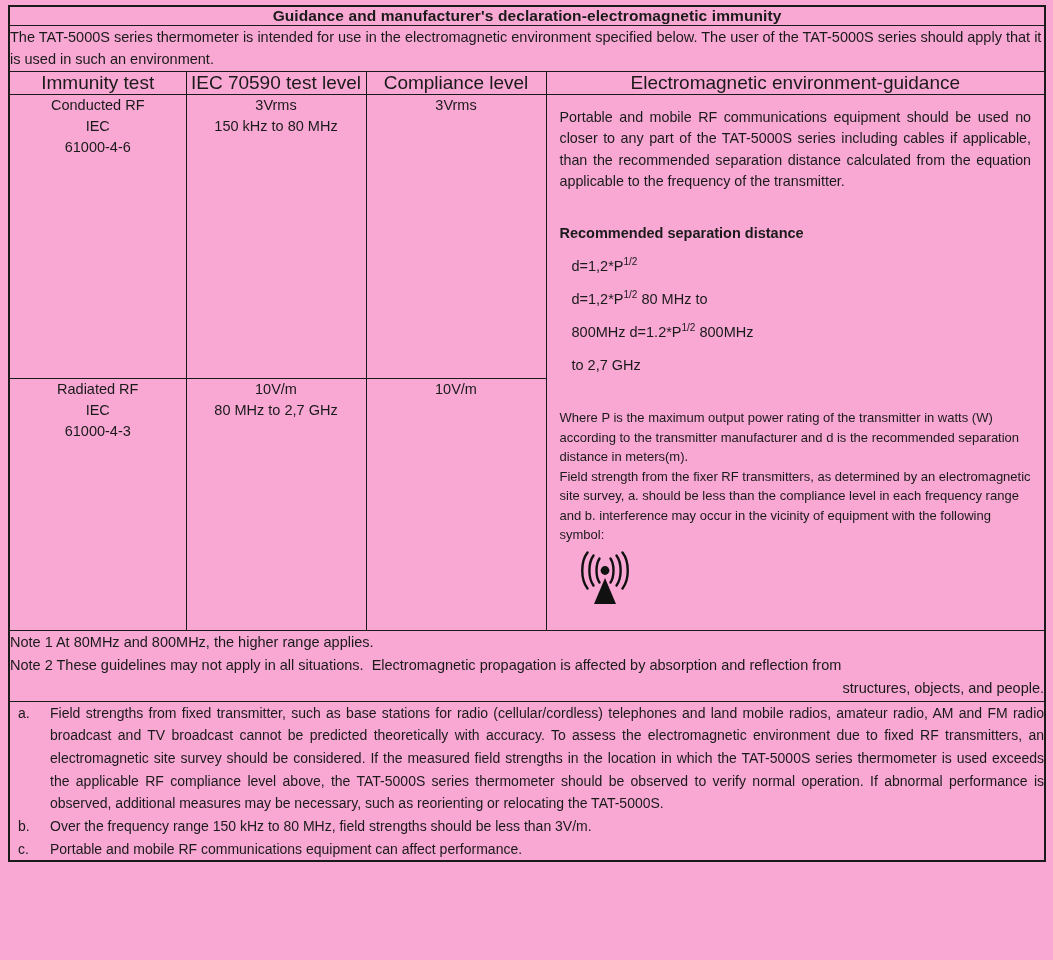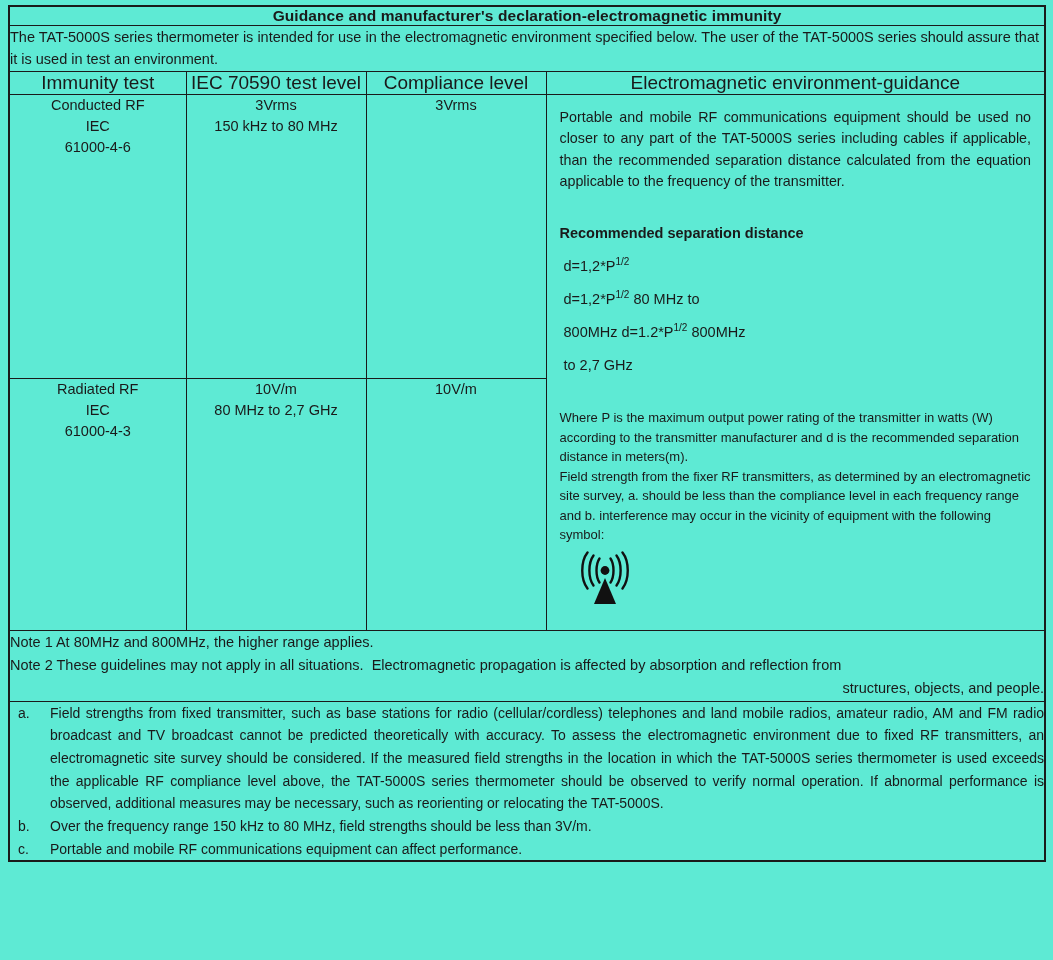--- a/index.html
+++ b/index.html
@@ -13,21 +13,21 @@
     height: 960px;
     font-family: "Liberation Sans", sans-serif;
     color: #1a1a1a;
     -webkit-font-smoothing: antialiased;
   }
 
   .page {
     position: relative;
     width: 1053px;
     height: 960px;
-    background: #5eead4;
+    background: #f9a8d4;
     padding: 5px 10px 20px 8px;
   }
 
   .emc-table {
     width: 1036px;
     border-collapse: collapse;
     table-layout: fixed;
     border: 2px solid #1a1a1a;
   }
   .emc-table td {
@@ -81,21 +81,21 @@
     line-height: 1.5;
   }
   .justify { text-align: justify; text-align-last: left; }
   .guide-para { margin: 0 0 30px 0; }
   .guide-bold {
     font-weight: bold;
     margin: 0 0 12px 0;
     font-size: 14.5px;
   }
   .formula {
-    margin: 0 0 11px 4px;
+    margin: 0 0 11px 12px;
     font-size: 14.5px;
     white-space: nowrap;
   }
   .formula sup {
     font-size: 10px;
     vertical-align: super;
     line-height: 0;
   }
   .guide-plain { margin: 0; font-size: 13px; line-height: 1.5; }
 
@@ -146,21 +146,21 @@
       <col style="width:180px">
       <col style="width:499px">
     </colgroup>
     <tbody>
 
       <tr>
         <td colspan="4" class="title-cell">Guidance and manufacturer's declaration-electromagnetic immunity</td>
       </tr>
 
       <tr>
-        <td colspan="4" class="intro-cell">The TAT-5000S series thermometer is intended for use in the electromagnetic environment specified below. The user of the TAT-5000S series should assure that it is used in test an environment.</td>
+        <td colspan="4" class="intro-cell">The TAT-5000S series thermometer is intended for use in the electromagnetic environment specified below. The user of the TAT-5000S series should apply that it is used in such an environment.</td>
       </tr>
 
       <tr>
         <td class="col-head">Immunity test</td>
         <td class="col-head">IEC 70590 test level</td>
         <td class="col-head">Compliance level</td>
         <td class="col-head">Electromagnetic environment-guidance</td>
       </tr>
 
       <tr style="height:284px">

